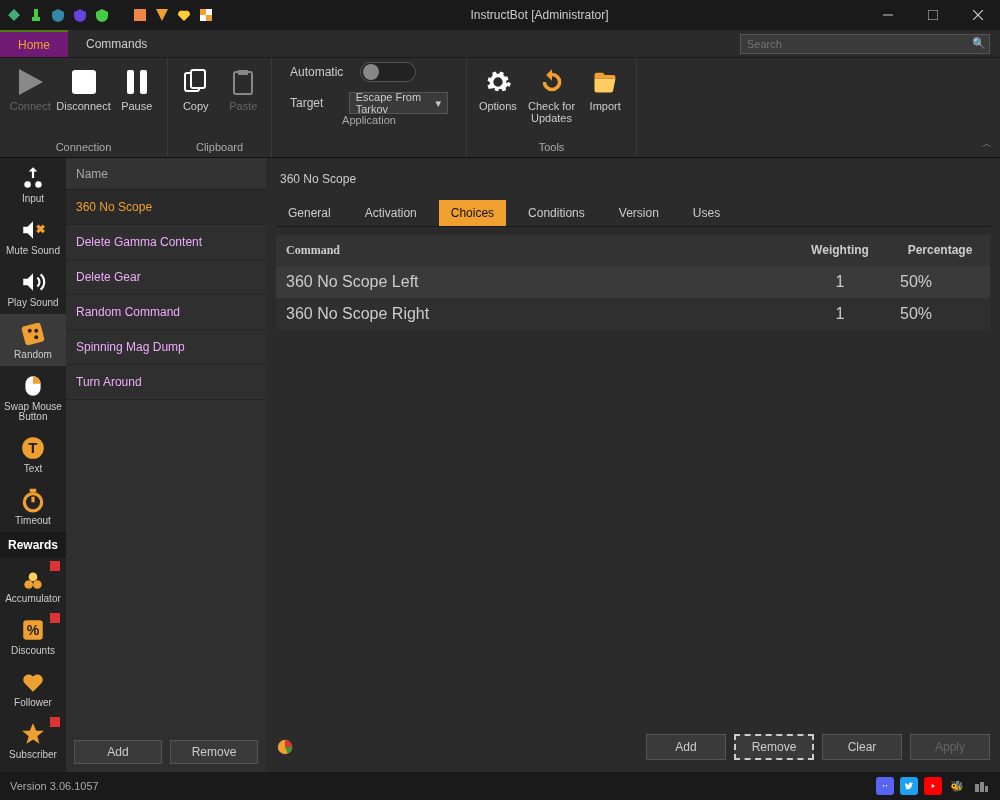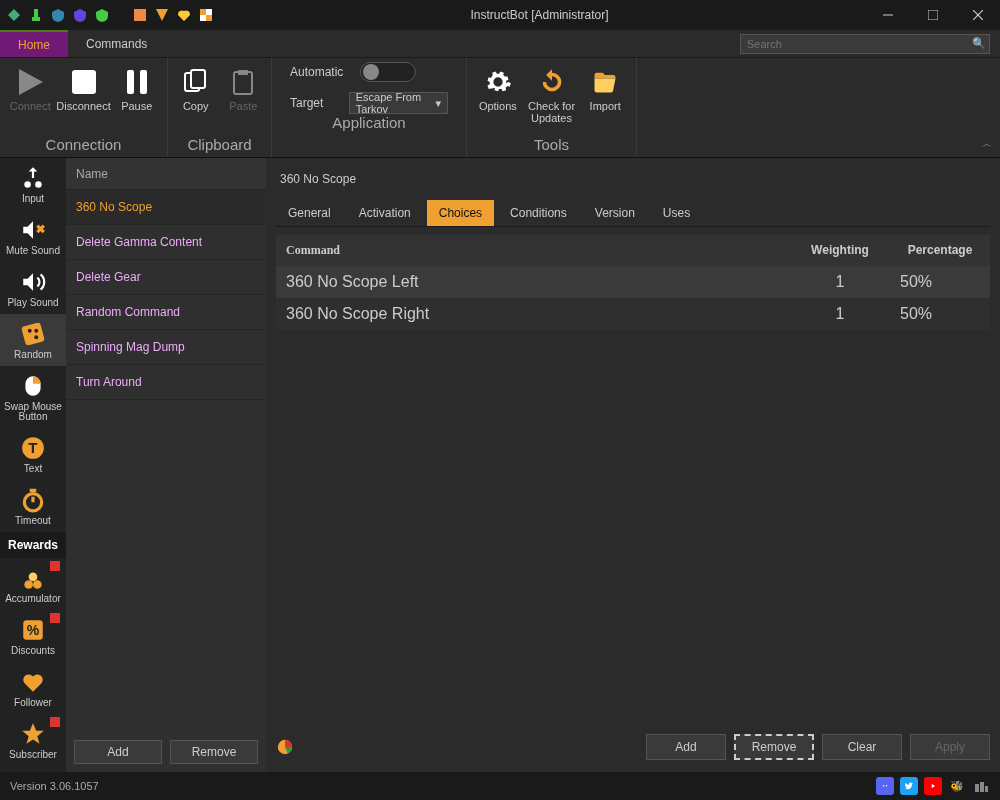--- a/index.html
+++ b/index.html
@@ -19,21 +19,21 @@
 .menutab.active { background: #701a75; color: #f0a030; border-top: 2px solid #4d7c0f; }
 .menurow .spacer { flex: 1; }
 .searchbox { align-self: center; margin-right: 10px; width: 250px; height: 20px; background: #3a3a3a; border: 1px solid #555; display: flex; align-items: center; }
 .searchbox input { flex: 1; background: transparent; border: none; color: #ccc; font-size: 11px; padding: 0 6px; outline: none; }
 .searchbox .sicon { width: 20px; text-align: center; color: #888; font-size: 11px; }
 
 
 .ribbon { height: 100px; background: #2b2b2b; border-bottom: 1px solid #111; display: flex; position: relative; }
 .rgroup { display: flex; flex-direction: column; padding: 4px 6px 2px 6px; border-right: 1px solid #3a3a3a; }
 .rgroup-items { flex: 1; display: flex; align-items: flex-start; gap: 4px; }
-.rgroup-label { font-size: 15px; color: #aaa; text-align: center; padding-bottom: 2px; }
+.rgroup-label { font-size: 11px; color: #aaa; text-align: center; padding-bottom: 2px; }
 .rbtn { width: 50px; display: flex; flex-direction: column; align-items: center; gap: 2px; cursor: pointer; padding-top: 4px;}
 .rbtn .ricon { width: 32px; height: 32px; display: flex; align-items: center; justify-content: center; }
 .rbtn .rlabel { font-size: 11px; color: #ccc; text-align: center; line-height: 1.1; }
 .rbtn.disabled .rlabel { color: #666; }
 .app-panel { display: flex; flex-direction: column; justify-content: center; gap: 10px; padding: 0 12px; }
 .app-row { display: flex; align-items: center; gap: 12px; font-size: 12px; }
 .toggle { width: 56px; height: 20px; background: #222; border: 1px solid #555; border-radius: 10px; position: relative; }
 .toggle .knob { position: absolute; left: 2px; top: 1px; width: 16px; height: 16px; background: #888; border-radius: 50%; }
 .dropdown { width: 120px; height: 22px; background: #3a3a3a; border: 1px solid #555; display: flex; align-items: center; padding: 0 6px; font-size: 11px; justify-content: space-between; }
 .chev-ribbon { position: absolute; right: 8px; bottom: 6px; color: #aaa; font-size: 10px; }
@@ -55,21 +55,21 @@
 .cmdlist-head { height: 32px; background: #333; border-bottom: 1px solid #222; display: flex; align-items: center; padding: 0 10px; font-size: 12px; color: #aaa; }
 .cmdlist-items { flex: 1; overflow: auto; }
 .cmd-item { padding: 10px 10px; font-size: 12px; color: #f0abfc; cursor: pointer; border-bottom: 1px solid #262626; }
 .cmd-item.active { color: #f0a030; background: #2a2a2a; }
 .cmdlist-footer { padding: 8px; display: flex; gap: 8px; }
 .btn { flex:1; height: 24px; background: #3a3a3a; border: 1px solid #555; color: #ccc; font-size: 12px; display:flex; align-items:center; justify-content:center; cursor:pointer; }
 
 
 .detail { flex: 1; background: #2b2b2b; display: flex; flex-direction: column; padding: 6px 10px; }
 .detail-title { font-size: 12px; color: #ccc; padding: 8px 4px 14px 4px; }
-.tabs { display: flex; gap: 4px; border-bottom: 1px solid #1a1a1a; }
+.tabs { display: flex; gap: 10px; border-bottom: 1px solid #1a1a1a; }
 .tab { padding: 6px 12px; font-size: 12px; color: #ccc; cursor: pointer; }
 .tab.active { background: #f0a030; color: #111; position: relative; }
 .tab.active::after { content:""; position:absolute; bottom:-5px; left:50%; margin-left:-5px; border:5px solid transparent; border-top-color:#f0a030;}
 .table { margin-top: 8px; }
 .thead { display: flex; background: #333; font-size: 12px; color: #ccc; font-weight: bold; }
 .thead .th { padding: 8px 10px; }
 .thead .th.cmd { flex: 1; font-family: Liberation Serif, serif; }
 .thead .th.w { width: 100px; text-align: center; }
 .thead .th.p { width: 100px; text-align: center; }
 .tbody .tr { display: flex; font-size: 16px; color: #ccc; }

